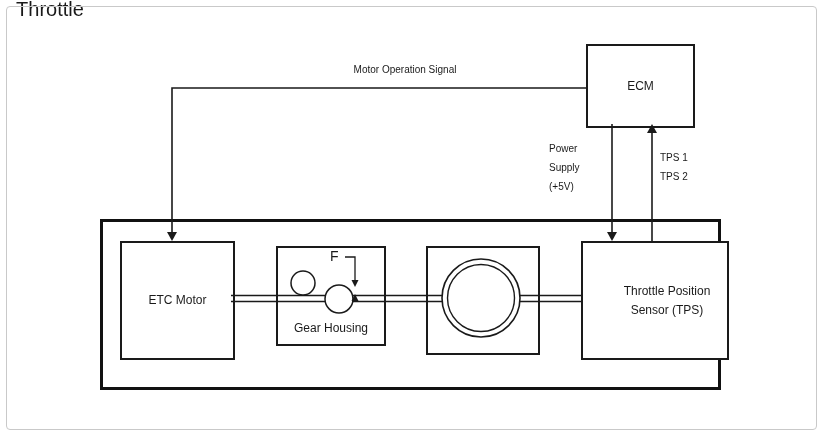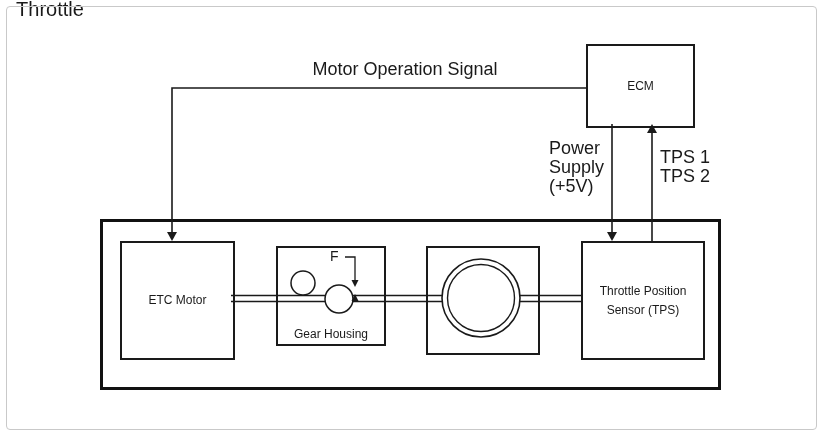--- a/index.html
+++ b/index.html
@@ -46,27 +46,27 @@
     position: absolute;
     left: 100px; top: 219px;
     width: 621px; height: 171px;
     border: 3px solid #111111;
     background: #ffffff;
     box-sizing: border-box;
     z-index: 0;
   }
   .ecm-box      { left: 586px; top: 44px;  width: 105px; height: 80px; }
   .etc-motor    { left: 120px; top: 241px; width: 111px; height: 115px; }
-  .gear-housing { left: 276px; top: 246px; width: 110px; height: 100px; justify-content: flex-end; padding-bottom: 0; box-sizing: border-box; }
+  .gear-housing { left: 276px; top: 246px; width: 110px; height: 100px; justify-content: flex-end; padding-bottom: 6px; box-sizing: border-box; }
   .throttle-valve-box { left: 426px; top: 246px; width: 110px; height: 105px; }
-  .tps-box      { left: 581px; top: 241px; width: 120px; height: 115px; }
+  .tps-box      { left: 581px; top: 241px; width: 120px; height: 115px; padding-left: 24px; }
 
   .label {
     position: absolute;
-    font-size: 18px;
+    font-size: 10px;
     line-height: 19px;
     z-index: 3;
   }
   .center { text-align: center; }
   .motor-signal-label { left: 295px; top: 60px;  width: 220px; }
   .module-title       { left: 330px; top: 197px; width: 175px; }
   .power-supply-label { left: 549px; top: 139px; width: 60px; }
   .tps-signal-label   { left: 660px; top: 148px; width: 60px; }
   .f-label            { left: 330px; top: 247px; width: 14px; font-size: 14px; }
   .throttle-valve-text{ left: 431px; top: 280px; width: 100px; text-align: center; font-size: 20px; line-height: 18px; z-index: 3; }

